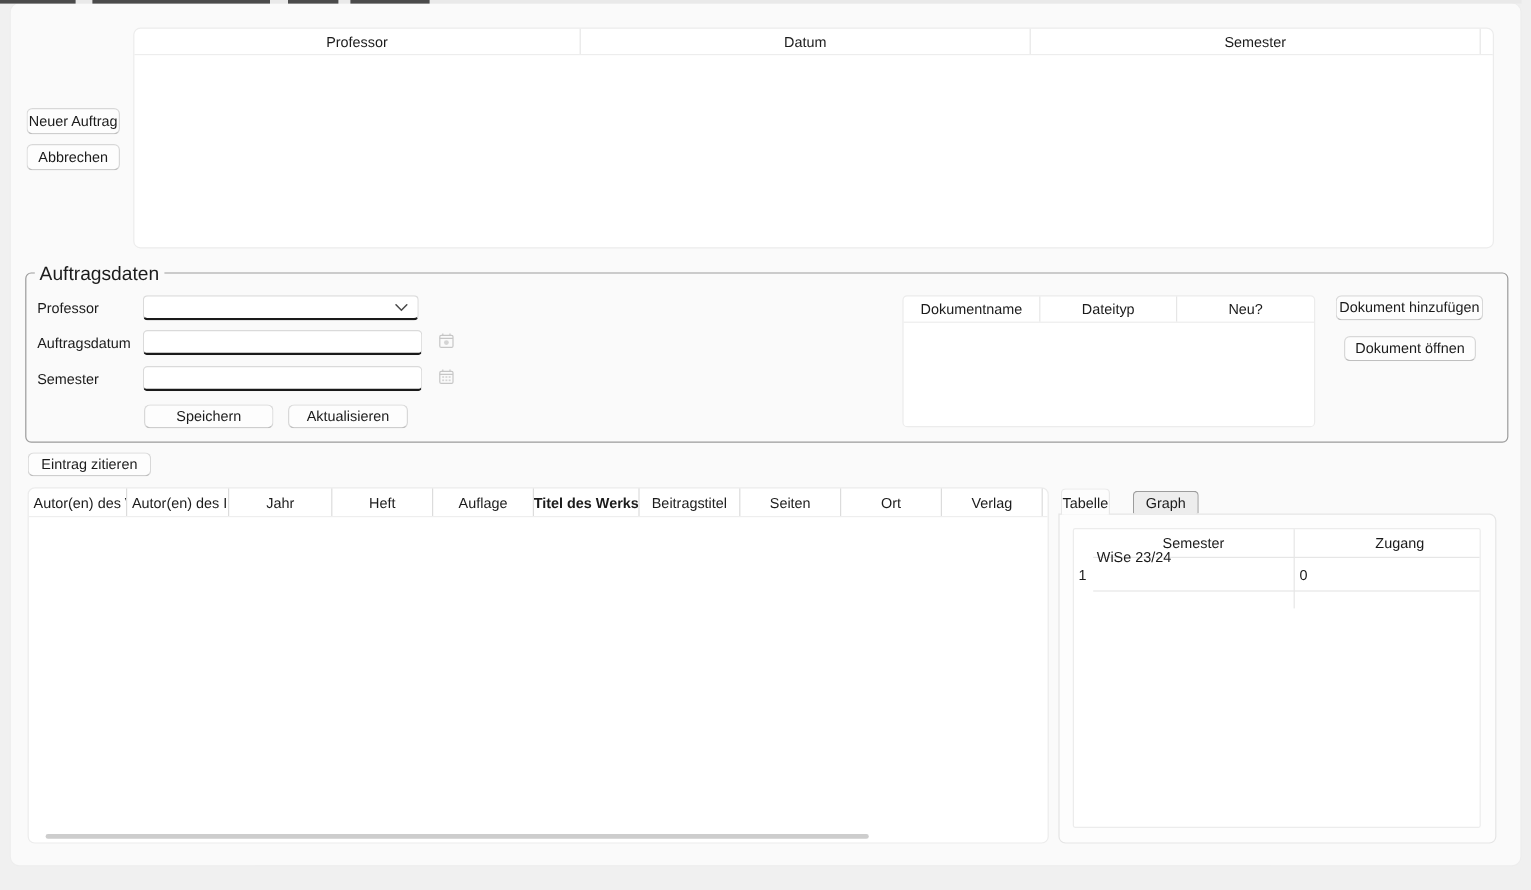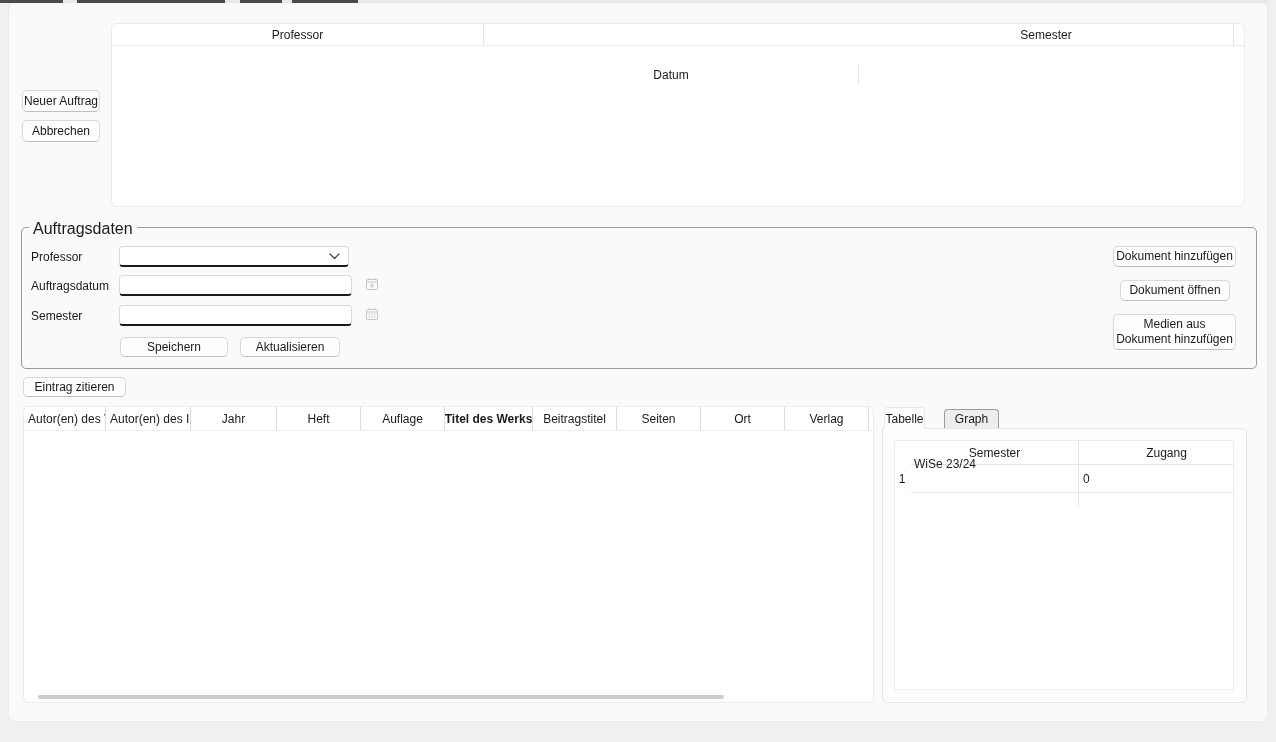--- a/index.html
+++ b/index.html
@@ -88,21 +88,21 @@
   <div class="top-edge">
     <div class="seg" style="left:0;width:63px"></div>
     <div class="seg" style="left:77px;width:148px"></div>
     <div class="seg" style="left:240px;width:42px"></div>
     <div class="seg" style="left:292px;width:66px"></div>
   </div>
 
   <div class="panel" style="left:111px; top:23px; width:1134px; height:184px;">
     <div class="hdr-row" style="height:22px;">
       <div class="hdr-cell" style="width:372px;">Professor</div>
-      <div class="hdr-cell" style="width:375px;margin-top:40px;">Datum</div>
+      <div class="hdr-cell" style="width:375px;">Datum</div>
       <div class="hdr-cell" style="width:375px;">Semester</div>
     </div>
     <div style="height:160px;"></div>
   </div>
 
   <button class="btn" style="left:22px; top:90px; width:78px; height:22px;">Neuer Auftrag</button>
   <button class="btn" style="left:22px; top:120px; width:78px; height:22px;">Abbrechen</button>
 
   <div class="groupbox"></div>
   <div class="groupbox-label">Auftragsdaten</div>
@@ -141,24 +141,31 @@
       <rect x="8.9" y="6.5" width="1.6" height="1.4" fill="#d4d4d4"></rect>
       <rect x="3.5" y="9.2" width="1.6" height="1.4" fill="#d4d4d4"></rect>
       <rect x="6.2" y="9.2" width="1.6" height="1.4" fill="#d4d4d4"></rect>
       <rect x="8.9" y="9.2" width="1.6" height="1.4" fill="#d4d4d4"></rect>
     </svg>
   </span>
 
   <button class="btn" style="left:120px; top:337px; width:108px; height:20px;">Speichern</button>
   <button class="btn" style="left:240px; top:337px; width:100px; height:20px;">Aktualisieren</button>
 
+  <div class="panel" style="left:752px; top:246px; width:344px; height:110px; border-radius:4px;">
+    <div class="hdr-row" style="height:22px;">
+      <div class="hdr-cell" style="width:114px;">Dokumentname</div>
+      <div class="hdr-cell" style="width:114px;">Dateityp</div>
+      <div class="hdr-cell no-border" style="width:114px;">Neu?</div>
+    </div>
+    <div style="height:86px;"></div>
+  </div>
 
   <button class="btn" style="left:1113px; top:246px; width:123px; height:21px;">Dokument hinzufügen</button>
   <button class="btn" style="left:1120px; top:280px; width:110px; height:21px;">Dokument öffnen</button>
-  <button class="btn" style="left:1113px; top:314px; width:123px; height:36px; white-space:normal; text-align:center; padding:0 2px;">Medien aus Dokument hinzufügen</button>
 
   <button class="btn" style="left:23px; top:377px; width:103px; height:20px;">Eintrag zitieren</button>
 
   <div class="panel" style="left:23px; top:406px; width:851px; height:297px;">
     <div class="hdr-row" style="height:24px; border-bottom-color:#eeeeee;">
       <div class="hdr-cell left" style="width:82px; border-right-color:#dcdcdc;">Autor(en) des V</div>
       <div class="hdr-cell left" style="width:85px; border-right-color:#dcdcdc;">Autor(en) des I</div>
       <div class="hdr-cell" style="width:86px; border-right-color:#dcdcdc;">Jahr</div>
       <div class="hdr-cell" style="width:84px; border-right-color:#dcdcdc;">Heft</div>
       <div class="hdr-cell" style="width:84px; border-right-color:#dcdcdc;">Auflage</div>

